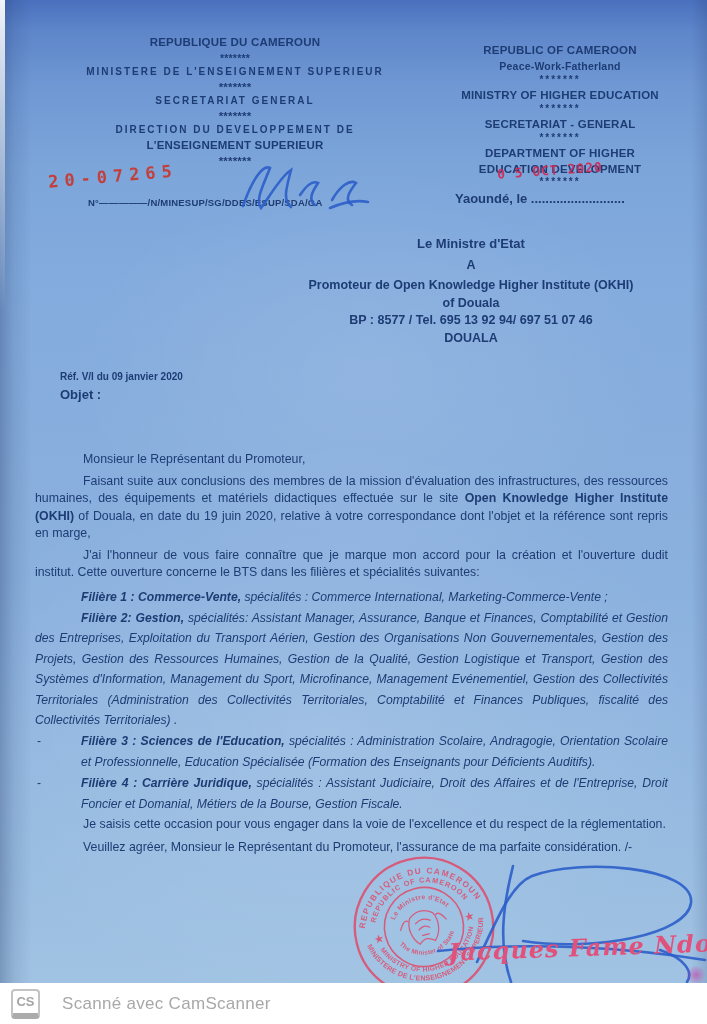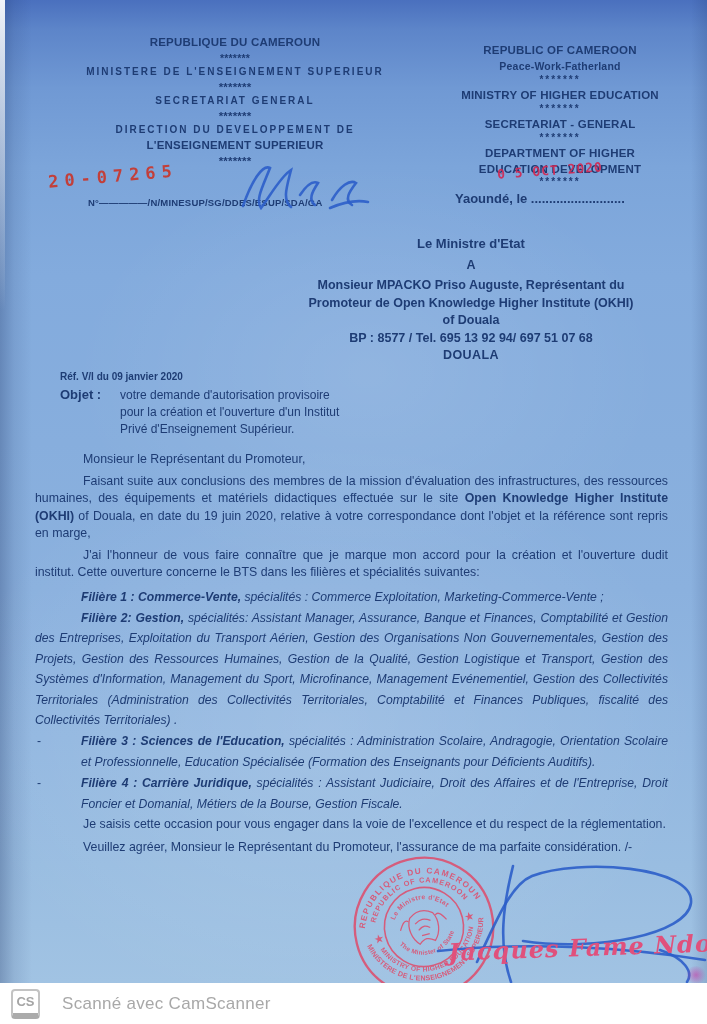--- a/index.html
+++ b/index.html
@@ -113,46 +113,40 @@
         <div class="hrl">EDUCATION DEVELOPMENT</div>
         <div class="hrl">*******</div>
       </div>
     <div class="date-stamp">0 5 OCT 2020</div>
     <div class="place-date">Yaoundé, le ..........................</div>
 
     <div class="recipient">
       <div class="sender-title">Le Ministre d'Etat</div>
       <div class="to-label">A</div>
       <div>
-          <div class="rcpt-line">Monsieur MPACKO Priso Auguste, Représentant du</div>
           <div class="rcpt-line">Promoteur de Open Knowledge Higher Institute (OKHI)</div>
           <div class="rcpt-line">of Douala</div>
-          <div class="rcpt-line">BP : 8577 / Tel. 695 13 92 94/ 697 51 07 68</div>
+          <div class="rcpt-line">BP : 8577 / Tel. 695 13 92 94/ 697 51 07 46</div>
           <div class="rcpt-line">DOUALA</div>
         </div>
     </div>
 
     <div class="refblock">
       <div class="ref-line">Réf. V/l du 09 janvier 2020</div>
       <div class="objet-row">
         <div class="objet-label">Objet :</div>
-        <div class="objet-lines">
-            <div>votre demande d'autorisation provisoire</div>
-            <div>pour la création et  l'ouverture d'un Institut</div>
-            <div>Privé d'Enseignement Supérieur.</div>
-          </div>
       </div>
     </div>
 
     <div class="letter-body">
       <p class="ind">Monsieur le Représentant du Promoteur,</p>
       <p class="ind"><span class="">Faisant suite aux conclusions des membres de la mission d'évaluation des infrastructures, des ressources humaines,  des équipements  et matériels didactiques effectuée sur le site </span><span class="rb ">Open Knowledge Higher Institute (OKHI)</span><span class=""> of Douala, en date du  19 juin 2020,  relative à votre correspondance dont l'objet et la référence sont repris en marge,</span></p>
       <p class="ind">J'ai l'honneur de vous faire connaître que je marque mon accord pour la création et l'ouverture dudit institut. Cette ouverture concerne  le BTS dans les filières et spécialités suivantes:</p>
       <div class="filiere-list">
-          <div class="filiere"><span class="fmarker">-</span><span class="rb ">Filière 1 : Commerce-Vente,</span><span class=""> spécialités : Commerce Exploitation, Marketing-Commerce-Vente ;</span></div>
+          <div class="filiere"><span class="fmarker">-</span><span class="rb ">Filière 1 : Commerce-Vente,</span><span class=""> spécialités : Commerce International, Marketing-Commerce-Vente ;</span></div>
           <div class="filiere"><span class="fmarker">-</span><span class="rb ">Filière 2: Gestion,</span><span class=""> spécialités: Assistant Manager, Assurance, Banque et Finances, Comptabilité et Gestion des Entreprises, Exploitation du Transport Aérien, Gestion des Organisations Non Gouvernementales, Gestion des Projets, Gestion des Ressources Humaines, Gestion de la Qualité, Gestion Logistique et Transport, Gestion des Systèmes d'Information, Management du Sport, Microfinance, Management Evénementiel, Gestion des Collectivités Territoriales (Administration des Collectivités Territoriales, Comptabilité et Finances Publiques, fiscalité des Collectivités Territoriales) .</span></div>
           <div class="filiere"><span class="fmarker">-</span><span class="rb ">Filière 3 : Sciences de l'Education,</span><span class=""> spécialités : Administration Scolaire, Andragogie, Orientation Scolaire et Professionnelle, Education Spécialisée (Formation des Enseignants pour Déficients Auditifs).</span></div>
           <div class="filiere"><span class="fmarker">-</span><span class="rb ">Filière 4 : Carrière Juridique,</span><span class=""> spécialités : Assistant Judiciaire, Droit des Affaires et de l'Entreprise, Droit Foncier et Domanial, Métiers de la Bourse, Gestion Fiscale.</span></div>
         </div>
       <p class="ind closing">Je saisis cette occasion pour vous engager dans la voie de l'excellence et du respect de la réglementation.</p>
       <p class="ind closing">Veuillez agréer, Monsieur le Représentant du Promoteur, l'assurance de ma parfaite considération. /-</p>
     </div>
 
     <svg class="seal" viewBox="-85 -85 170 170">
       <defs>

